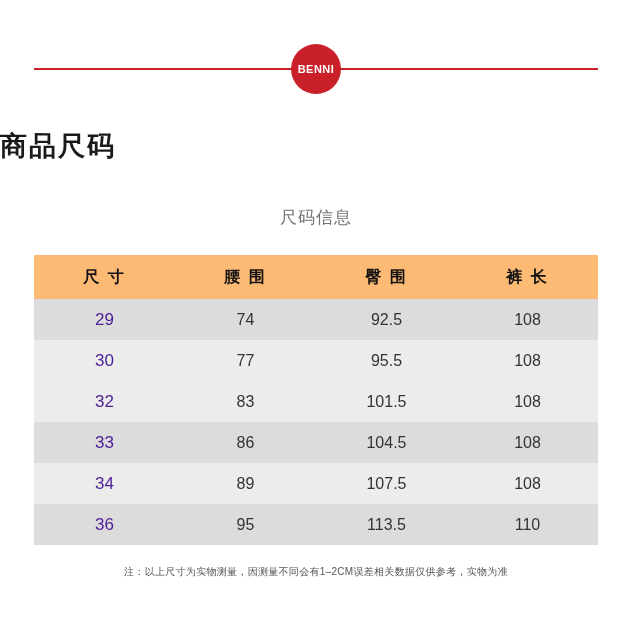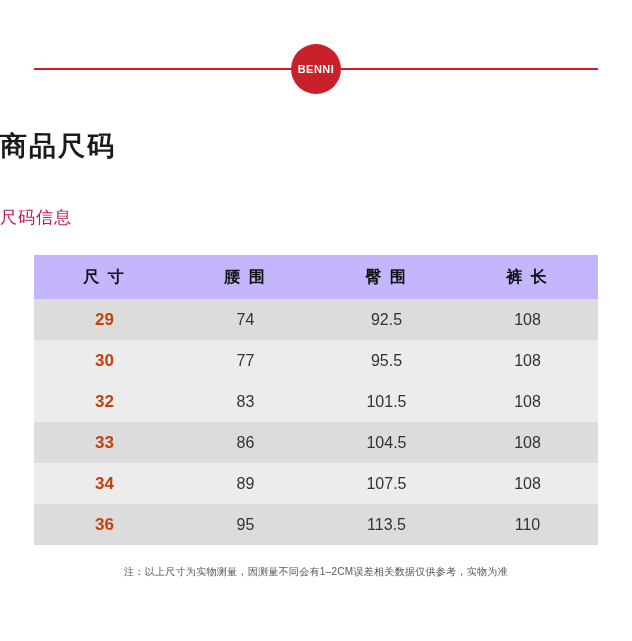--- a/index.html
+++ b/index.html
@@ -60,23 +60,23 @@
   .main-title {
     margin-top: 34px;
     text-align: left;
     font-size: 27px;
     font-weight: bold;
     letter-spacing: 2px;
     color: #1a1a1a;
   }
   .sub-title {
     margin-top: 42px;
-    text-align: left;
+    text-align: center;
     font-size: 17px;
-    color: #be185d;
+    color: #737373;
     letter-spacing: 1px;
   }
 
   
   .table-wrap {
     margin: 26px auto 0 auto;
     width: 564px;
   }
   table.size-table {
     width: 100%;
@@ -86,32 +86,32 @@
   table.size-table th,
   table.size-table td {
     text-align: center;
     border: none;
   }
   table.size-table thead th {
     height: 42px;
     font-size: 16px;
     font-weight: bold;
     color: #111111;
-    background: #c4b5fd;
+    background: #fdba74;
     letter-spacing: 2px;
   }
   table.size-table tbody td {
     height: 39px;
     font-size: 16px;
     color: #333333;
   }
   table.size-table tbody td.sizecol {
     font-size: 17px;
-    font-weight: bold;
-    color: #c2410c;
+    font-weight: normal;
+    color: #4c1d95;
   }
   table.size-table tbody tr.odd td {
     background: #dcdcdc;
   }
   table.size-table tbody tr.even td {
     background: #ececec;
   }
 
   .note {
     margin: 20px auto 0 auto;

